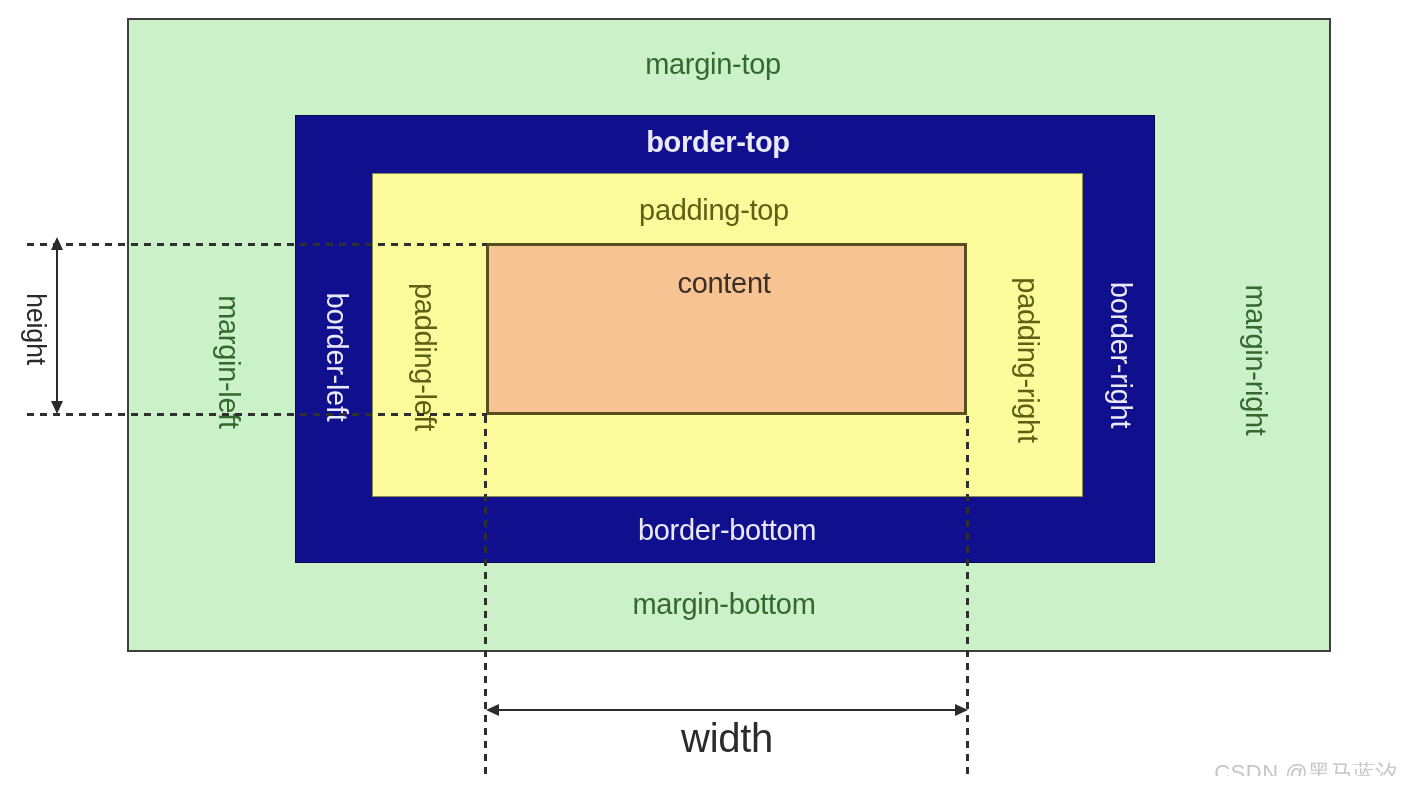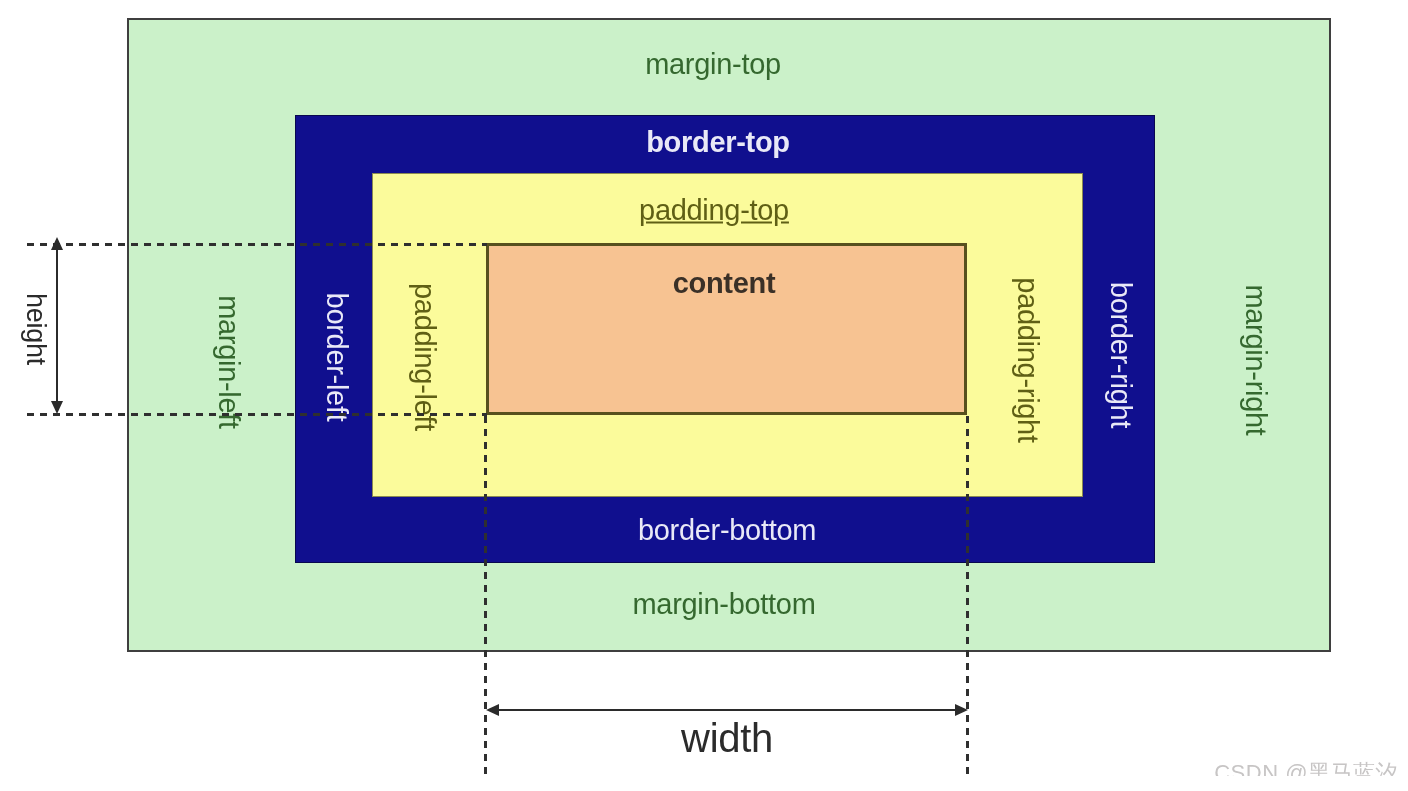--- a/index.html
+++ b/index.html
@@ -21,21 +21,21 @@
     background:var(--padding-bg); border:1px solid rgba(45,45,20,.55);}
   #content-box{left:486px; top:243px; width:481px; height:172px;
     background:var(--content-bg); border:3px solid #57501e;}
 
   .lbl{position:absolute; transform:translate(-50%,-50%); white-space:nowrap;
     font-size:29px; letter-spacing:-0.3px; line-height:1;}
   .vlbl{writing-mode:vertical-rl;}
   .t-margin{color:var(--margin-text);}
   .t-border{color:var(--border-text);}
   .t-padding{color:var(--padding-text);}
-  .t-content{color:var(--content-text);font-weight:bold;}
+  .t-content{color:var(--content-text);}
   .t-measure{color:var(--measure-text);}
 
   .dash-h{position:absolute; height:3px;
     background-image:repeating-linear-gradient(90deg,#2f2f2f 0 7px,transparent 7px 13px);}
   .dash-v{position:absolute; width:3px;
     background-image:repeating-linear-gradient(180deg,#2f2f2f 0 7px,transparent 7px 13px);}
 
   .arrow-line-v{position:absolute; width:2px; background:var(--measure-text);}
   .arrow-line-h{position:absolute; height:2px; background:var(--measure-text);}
   .ah{position:absolute; width:0; height:0;}
@@ -59,21 +59,21 @@
 
 <div id="canvas">
 
   <div class="box" id="margin-box"></div>
   <div class="box" id="border-box"></div>
   <div class="box" id="padding-box"></div>
   <div class="box" id="content-box"></div>
 
   <div class="lbl t-margin" style="left:713px; top:64px;">margin-top</div>
   <div class="lbl t-border" style="left:718px; top:142px;font-weight:bold;">border-top</div>
-  <div class="lbl t-padding" style="left:714px; top:210px;text-decoration:underline;">padding-top</div>
+  <div class="lbl t-padding" style="left:714px; top:210px;">padding-top</div>
   <div class="lbl t-content" style="left:724px; top:283px;">content</div>
   <div class="lbl t-margin" style="left:724px; top:604px;">margin-bottom</div>
   <div class="lbl t-border" style="left:727px; top:530px;">border-bottom</div>
 
   <div class="lbl vlbl t-margin" style="left:228px;  top:362px;">margin-left</div>
   <div class="lbl vlbl t-border" style="left:336px;  top:357px;">border-left</div>
   <div class="lbl vlbl t-padding" style="left:424px;  top:357px;">padding-left</div>
   <div class="lbl vlbl t-padding" style="left:1027px; top:360px;">padding-right</div>
   <div class="lbl vlbl t-border" style="left:1120px; top:355px;">border-right</div>
   <div class="lbl vlbl t-margin" style="left:1255px; top:360px;">margin-right</div>

